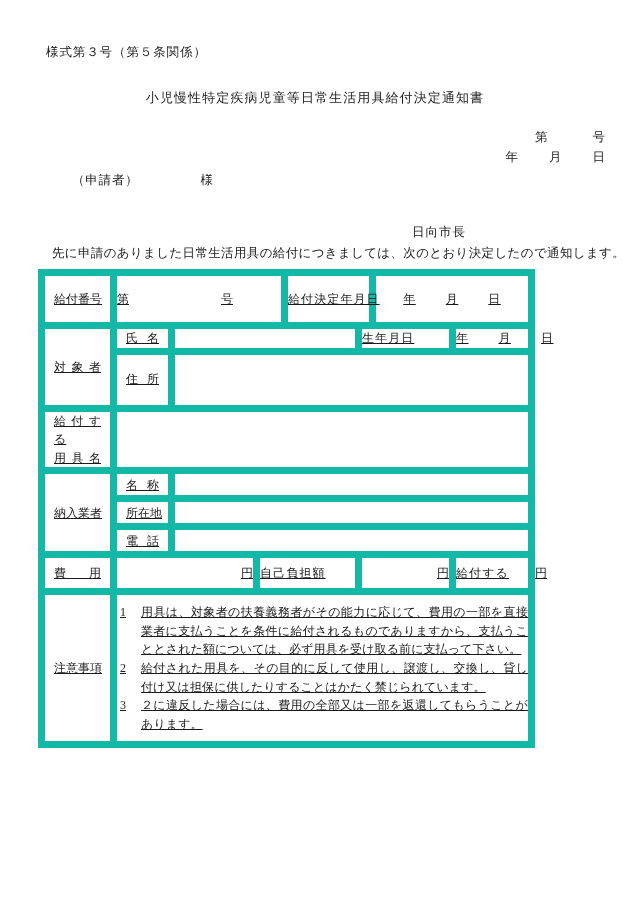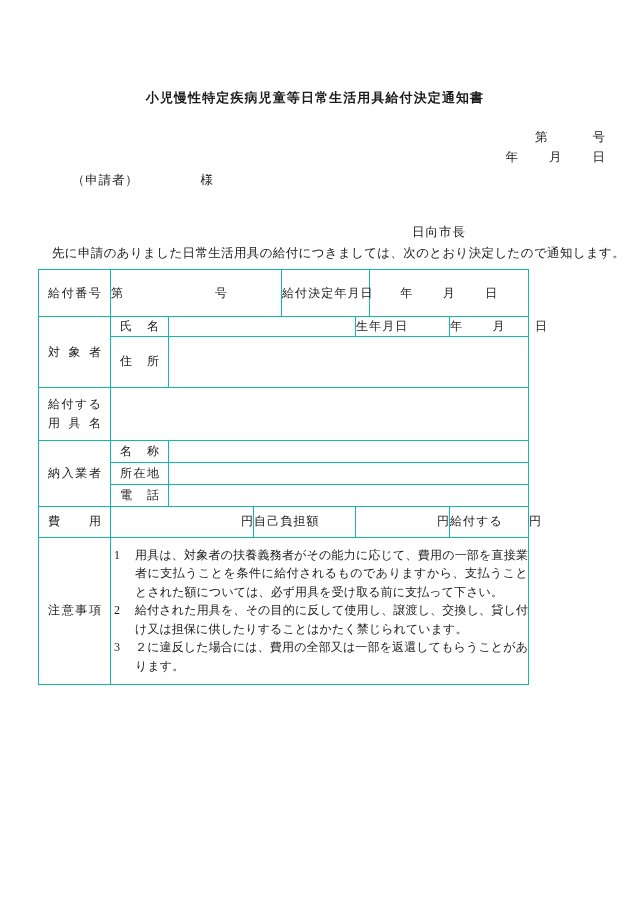--- a/index.html
+++ b/index.html
@@ -36,21 +36,20 @@
 
   .doc-title {
     position: absolute;
     left: 0;
     right: 0;
     top: 89px;
     text-align: center;
     font-size: 13px;
     letter-spacing: 1.1px;
     white-space: nowrap;
-    font-weight: bold;
   }
 
   .doc-number {
     position: absolute;
     right: 24px;
     top: 129px;
     font-size: 12.5px;
     letter-spacing: 1px;
     white-space: nowrap;
   }
@@ -97,24 +96,25 @@
   .form-table {
     position: absolute;
     left: 38px;
     top: 269px;
     width: 490px;
     border-collapse: collapse;
     table-layout: fixed;
     font-size: 12px;
   }
   .form-table td {
-    border: 1px solid #14b8a6;
+    border: 7px solid #14b8a6;
     padding: 0;
     vertical-align: middle;
     line-height: 1.55;
+    text-decoration: underline;
   }
 
   
   .lbl {
     text-align: center;
     letter-spacing: 2.6px;
     padding: 0 4px;
     white-space: nowrap;
   }
   .lbl-spread {
@@ -187,20 +187,21 @@
   }
   .notes-label-cell {
     vertical-align: middle;
   }
 </style>
 </head>
 <body>
 
 <div class="page">
 
+  <div class="form-code">様式第３号（第５条関係）</div>
 
   <div class="doc-title">小児慢性特定疾病児童等日常生活用具給付決定通知書</div>
 
   <div class="doc-number">
     <span>第</span><span class="sp-wide"></span><span>号</span>
   </div>
 
   <div class="doc-date">
     <span>年</span><span class="sp-med"></span><span>月</span><span class="sp-med"></span><span>日</span>
   </div>

